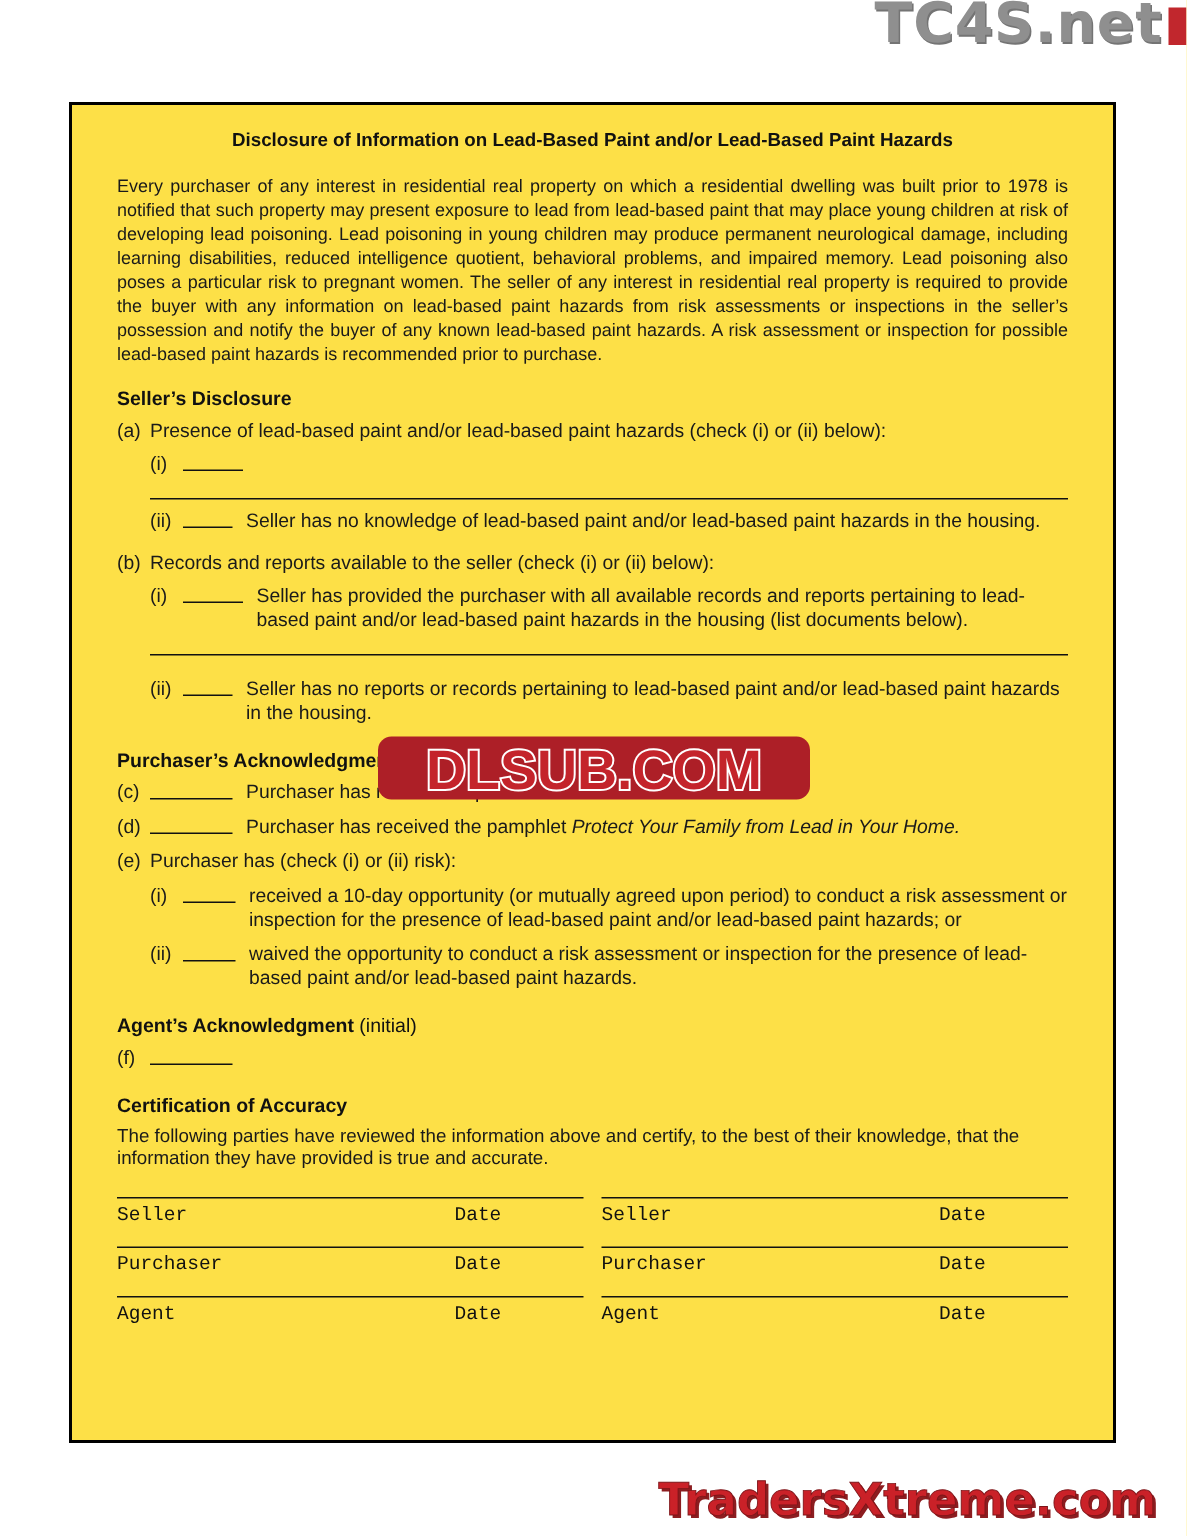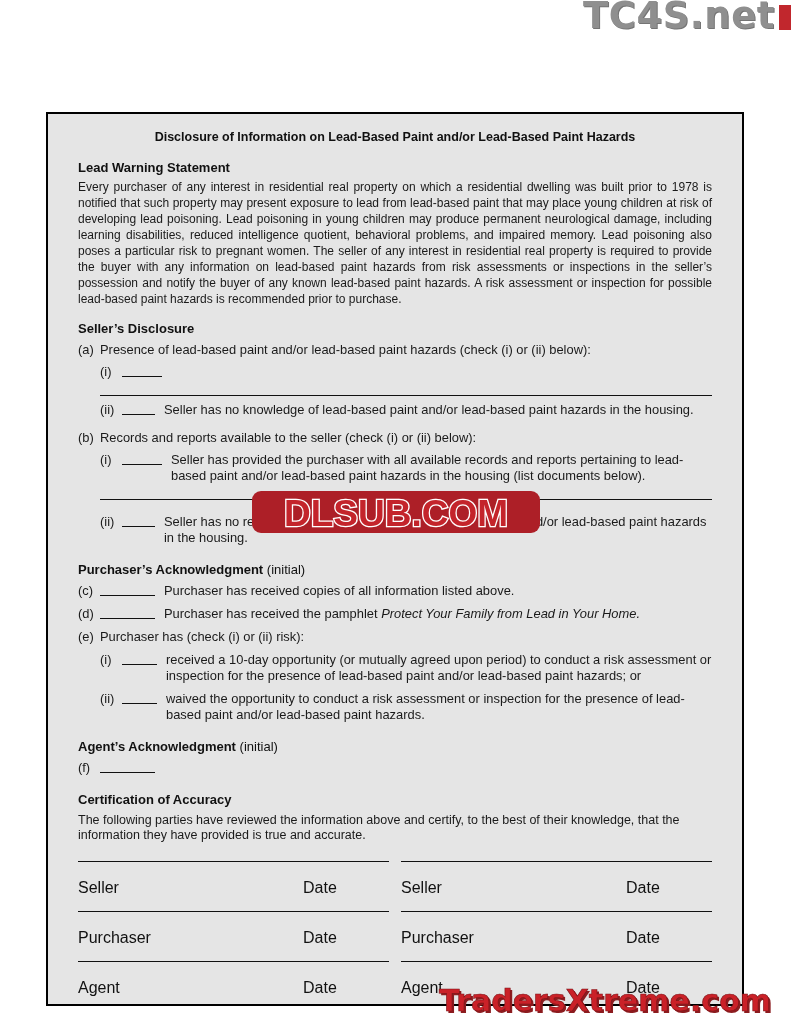--- a/index.html
+++ b/index.html
@@ -12,21 +12,21 @@
     color:#8f8f8f; font-family:"DejaVu Sans", sans-serif;
     text-shadow:1px 1px 0 #747474; letter-spacing:0.5px; }
   .wm-top-red { position:absolute; top:5px; right:0; width:12px; height:25px; background:#c1272d; }
   .wm-mid { position:absolute; left:248px; top:484px; }
   .wm-bottom { position:absolute; right:20px; bottom:6px; font-size:30px; font-weight:bold;
     color:#ca2128; -webkit-text-stroke:0.6px #7c1418;
     text-shadow:2px 2px 0 #8c1d20; font-family:"DejaVu Sans", sans-serif; }
 
   
   .page { position:absolute; left:46px; top:68px; width:698px; height:894px;
-    border:2px solid #000; padding:16px 30px 0 30px; background:#e5e5e5;margin-top:44px; }
+    border:2px solid #000; padding:16px 30px 0 30px; background:#fde047; }
 
   .title { font-size:12.5px; font-weight:bold; text-align:center; margin-bottom:16px; color:#111; }
   .h1 { font-size:13px; font-weight:bold; margin-bottom:4px; color:#111; }
   .h2 { font-size:13px; font-weight:bold; margin-bottom:6px; color:#111; }
   .h-suf { font-weight:normal; }
 
   .para { font-size:12px; line-height:16px; text-align:justify;
     margin-bottom:14px; color:#1a1a1a; }
 
   .row { display:flex; align-items:flex-start; font-size:12.9px; line-height:16px;
@@ -45,36 +45,35 @@
   [data-name="explain-line-b"] { margin-bottom:14px; }
   [data-name="item-b-ii"] { margin-bottom:16px; }
   [data-name="item-c"], [data-name="item-d"], [data-name="item-e"],
   [data-name="item-e-i"] { margin-bottom:7px; }
   [data-name="item-e-ii"], [data-name="item-f"] { margin-bottom:16px; }
 
   .cert-body { font-size:12.5px; line-height:15px; color:#1a1a1a; }
 
   .sigs { margin-top:18px; }
   .sig-row { display:flex; gap:12px; margin-bottom:14px; }
-  .sig-col { flex:1; border-top:1.4px solid #111; padding-top:17px; display:flex;
-    font-size:16px; color:#111; }
+  .sig-col { flex:1; border-top:1.4px solid #111; padding-top:3px; display:flex;
+    font-size:13px; color:#111;font-family:Liberation Mono, monospace; }
   .sig-name { flex:1; }
   .sig-date { flex:none; width:86px; }
 </style>
 </head>
 <body>
 
 <div class="wm-top" data-name="tc4s-watermark">TC4S.net</div>
 <div class="wm-top-red" data-name="red-edge-mark"></div>
 
 <div class="page" data-name="lead-disclosure-form">
 
   <div class="title" data-name="form-title">Disclosure of Information on Lead-Based Paint and/or Lead-Based Paint Hazards</div>
 
-  <div class="h1" data-name="lead-warning-heading">Lead Warning Statement</div>
   <p class="para" data-name="lead-warning-paragraph">Every purchaser of any interest in residential real property on which a residential dwelling was built prior to 1978 is notified that such property may present exposure to lead from lead-based paint that may place young children at risk of developing lead poisoning.  Lead poisoning in young children may produce permanent neurological damage, including learning disabilities, reduced intelligence quotient, behavioral problems, and impaired memory.  Lead poisoning also poses a particular risk to pregnant women.  The seller of any interest in residential real property is required to provide the buyer with any information on lead-based paint hazards from risk assessments or inspections in the seller’s possession and notify the buyer of any known lead-based paint hazards.  A risk assessment or inspection for possible lead-based paint hazards is recommended prior to purchase.</p>
 
   <div class="h2" data-name="sellers-disclosure-heading">Seller’s Disclosure</div>
 
   <div class="row" data-name="item-a">
     <span class="lbl" data-name="item-a-label">(a)</span>
     <span class="txt" data-name="item-a-text">Presence of lead-based paint and/or lead-based paint hazards (check (i) or (ii) below):</span>
   </div>
 
   <div class="row sub" data-name="item-a-i">

